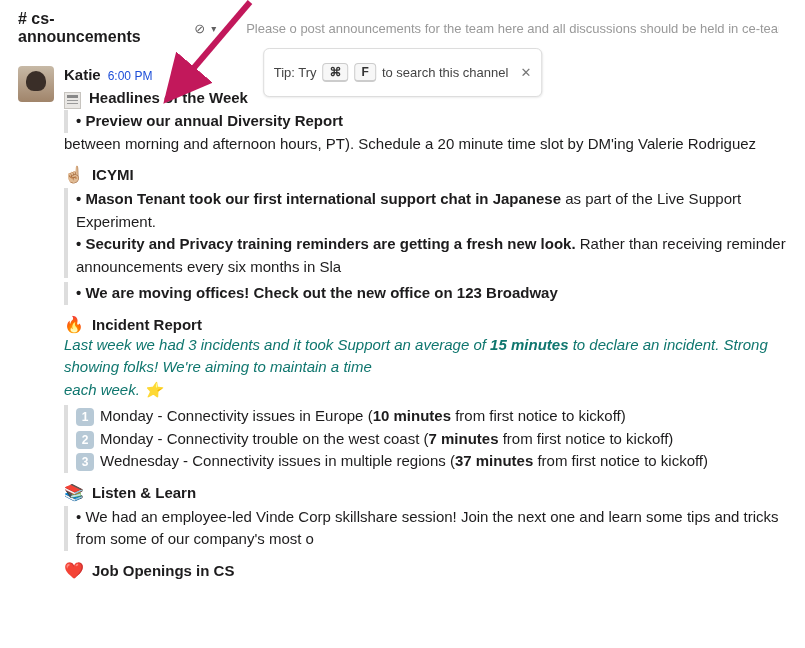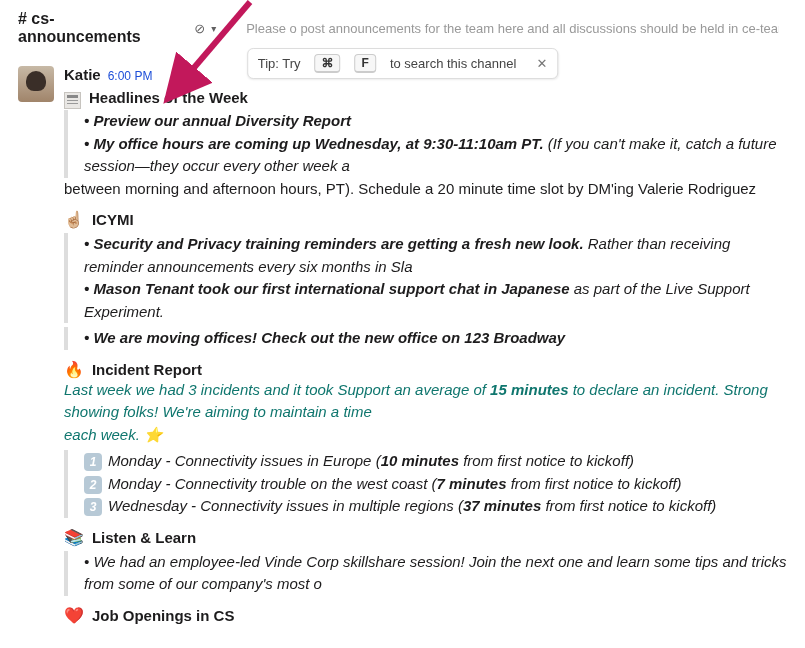--- a/index.html
+++ b/index.html
@@ -34,26 +34,26 @@
 
   
   .tip {
     position: absolute;
     left: 50%;
     top: 48px;
     transform: translateX(-50%);
     background: #fff;
     border: 1px solid #ddd;
     border-radius: 6px;
-    padding: 5px 10px;
+    padding: 14px 10px;
     font-size: 13px;
     color: #444;
     display: flex;
     align-items: center;
-    gap: 14px;
+    gap: 6px;
     box-shadow: 0 1px 2px rgba(0,0,0,0.08);
     z-index: 5;
   }
   .key {
     display: inline-block;
     border: 1px solid #ccc;
     border-bottom-width: 2px;
     border-radius: 4px;
     background: #f7f7f7;
     font-size: 12px;
@@ -108,23 +108,22 @@
     display: flex;
     align-items: center;
     gap: 8px;
     font-weight: 800;
     font-size: 15px;
     margin-top: 10px;
   }
   .sec-title .emoji { font-size: 16px; }
   .blockquote {
     border-left: 4px solid #ddd;
-    padding-left: 16px;
+    padding-left: 8px;
     margin-top: 4px;
-    font-style: italic;
   }
   .line { font-size: 15px; line-height: 1.5; }
   .b { font-weight: 800; }
   .italic { font-style: italic; color: #0f766e; }
   .num-badge {
     display: inline-block;
     width: 18px;
     line-height: 18px;
     text-align: center;
     border-radius: 4px;
@@ -195,35 +194,32 @@
       <span class="time">6:00 PM</span>
     </div>
 
     <div class="sec">
       <div class="sec-title" style="margin-top:4px">
         <span class="news-emoji"></span>
         <span>Headlines of the Week</span>
       </div>
       <div class="blockquote">
         <div class="line"><span class="b">• Preview our annual Diversity Report</span></div>
-        <div class="line">
-          <span class="b">• My office hours are coming up Wednesday, at 9:30-11:10am PT.</span><span> (If you can't make it, catch a future session—they occur every other week a</span>
-        </div>
       </div>
       <div class="line">between morning and afternoon hours, PT). Schedule a 20 minute time slot by DM'ing Valerie Rodriguez</div>
     </div>
 
     <div class="sec">
       <div class="sec-title">
         <span class="emoji">☝🏼</span>
         <span>ICYMI</span>
       </div>
       <div class="blockquote">
+        <div class="line"><span class="b">• Mason Tenant took our first international support chat in Japanese</span><span> as part of the Live Support Experiment.</span></div>
         <div class="line"><span class="b">• Security and Privacy training reminders are getting a fresh new look.</span><span> Rather than receiving reminder announcements every six months in Sla</span></div>
-        <div class="line"><span class="b">• Mason Tenant took our first international support chat in Japanese</span><span> as part of the Live Support Experiment.</span></div>
       </div>
       <div class="blockquote">
         <div class="line"><span class="b">• We are moving offices! Check out the new office on 123 Broadway</span></div>
       </div>
     </div>
 
     <div class="sec">
       <div class="sec-title">
         <span class="emoji">🔥</span>
         <span>Incident Report</span>

